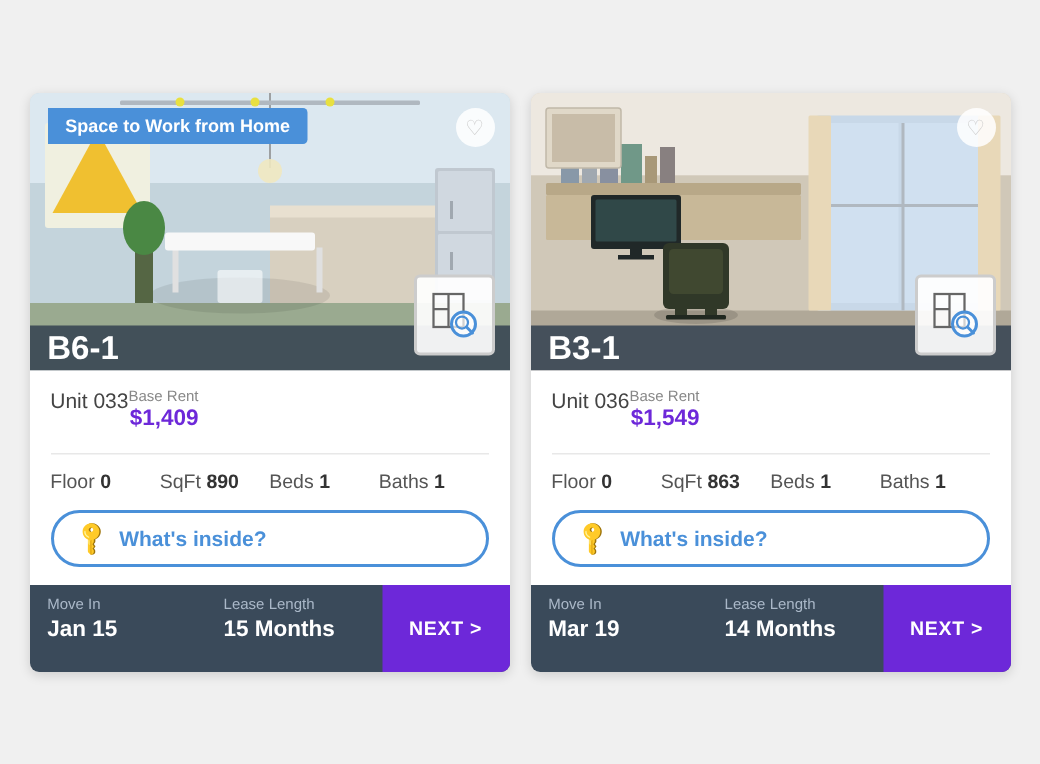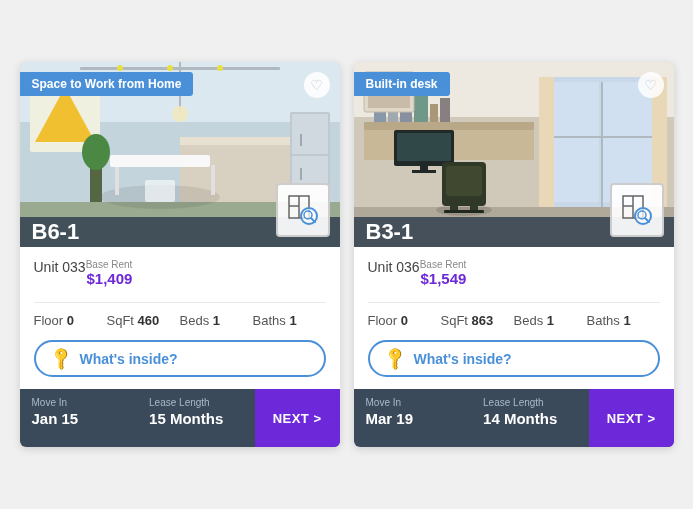--- a/index.html
+++ b/index.html
@@ -27,21 +27,21 @@
     }
     .card-image-wrapper {
       position: relative;
       width: 100%;
       height: 185px;
       overflow: hidden;
     }
     .tag-badge {
       position: absolute;
       top: 10px;
-      left: 0;
+      left: 12px;
       background: #4a90d9;
       color: #fff;
       font-size: 12px;
       font-weight: bold;
       padding: 5px 12px;
       border-radius: 0 3px 3px 0;
     }
     .heart-icon {
       position: absolute;
       top: 10px;
@@ -270,21 +270,21 @@
           <span class="rent-label">Base Rent</span>
           <span class="rent-amount">$1,409</span>
         </div>
       </div>
       <div class="separator-line"></div>
       <div class="details-grid">
         <div class="detail-item">
           <span class="label">Floor</span>&nbsp;<span class="value">0</span>
         </div>
         <div class="detail-item">
-          <span class="label">SqFt</span>&nbsp;<span class="value">460</span>
+          <span class="label">SqFt</span>&nbsp;<span class="value">890</span>
         </div>
         <div class="detail-item">
           <span class="label">Beds</span>&nbsp;<span class="value">1</span>
         </div>
         <div class="detail-item">
           <span class="label">Baths</span>&nbsp;<span class="value">1</span>
         </div>
       </div>
       <button class="whats-inside-btn">
         <span class="key-icon">🔑</span>
@@ -348,21 +348,20 @@
         <rect x="88" y="100" width="44" height="44" fill="#303828" rx="4"></rect>
         <rect x="92" y="104" width="36" height="30" fill="#404830" rx="3"></rect>
         <rect x="96" y="134" width="8" height="15" fill="#303828"></rect>
         <rect x="116" y="134" width="8" height="15" fill="#303828"></rect>
         <rect x="90" y="148" width="40" height="3" fill="#202820" rx="1"></rect>
 
         <rect x="10" y="10" width="50" height="40" fill="#e0d8c8" rx="2" stroke="#c0b8a8" stroke-width="1"></rect>
         <rect x="14" y="14" width="42" height="32" fill="#c8bca8"></rect>
       </svg>
 
-      <div class="tag-badge">Built-in desk</div>
       <div class="heart-icon">♡</div>
       <div class="model-label">B3-1</div>
       <div class="floorplan-icon">
         <svg viewBox="0 0 36 36" xmlns="http://www.w3.org/2000/svg">
           <rect x="4" y="4" width="20" height="22" fill="none" stroke="#666" stroke-width="1.5"></rect>
           <line x1="4" y1="14" x2="14" y2="14" stroke="#666" stroke-width="1.5"></line>
           <line x1="14" y1="4" x2="14" y2="26" stroke="#666" stroke-width="1.5"></line>
           <circle cx="24" cy="24" r="8" fill="rgba(255,255,255,0.7)" stroke="#4a90d9" stroke-width="2"></circle>
           <circle cx="23" cy="23" r="4" fill="none" stroke="#4a90d9" stroke-width="1.5"></circle>
           <line x1="26" y1="26" x2="30" y2="30" stroke="#4a90d9" stroke-width="2" stroke-linecap="round"></line>

